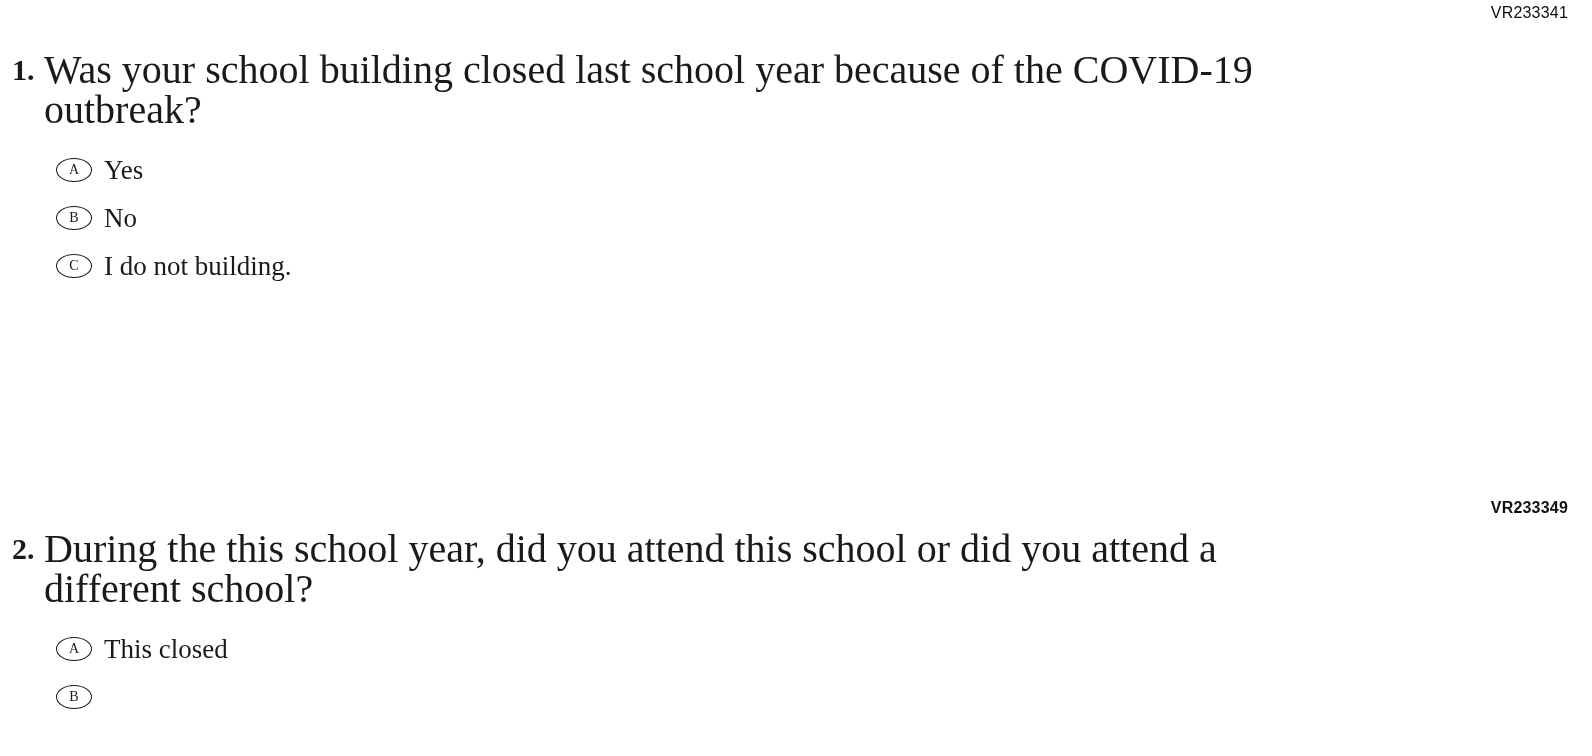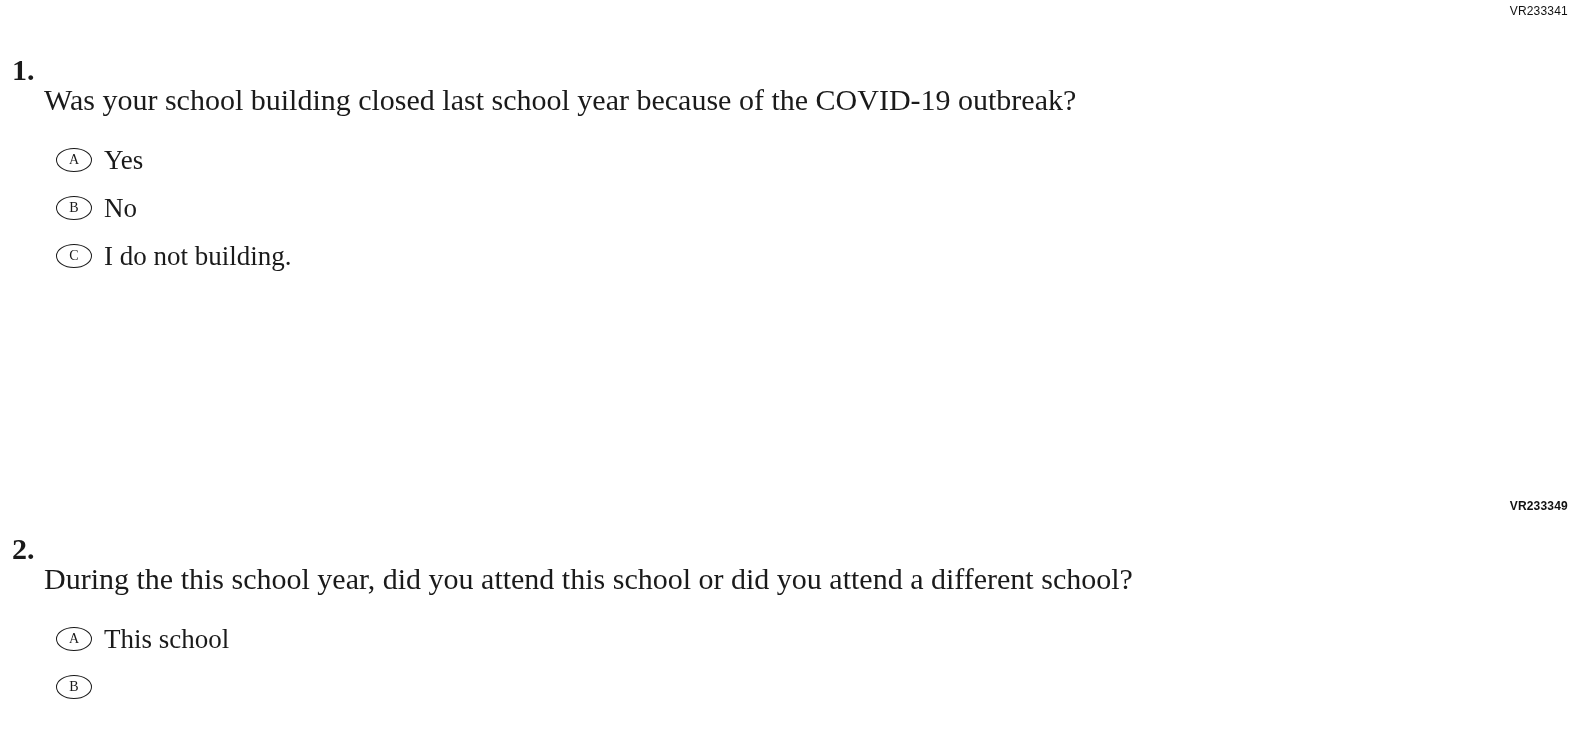--- a/index.html
+++ b/index.html
@@ -18,21 +18,21 @@
   .page {
     position: relative;
     width: 1592px;
     height: 756px;
     box-sizing: border-box;
   }
   .item-code {
     position: absolute;
     right: 24px;
     font-family: "Liberation Sans", sans-serif;
-    font-size: 12px;
+    font-size: 16px;
     letter-spacing: 0.2px;
     color: #111111;
   }
   .question-block {
     position: absolute;
     left: 0;
     width: 1560px;
   }
   .q-row {
     display: flex;
@@ -42,25 +42,24 @@
     flex: 0 0 auto;
     width: 42px;
     padding-left: 12px;
     box-sizing: border-box;
     font-weight: bold;
     font-size: 30px;
     line-height: 40px;
   }
   .q-text {
     flex: 1 1 auto;
-    font-size: 30px;
+    font-size: 40px;
     line-height: 40px;
     max-width: 1300px;
     padding-left: 2px;
-    margin-top: 30px;
   }
   .options {
     margin-top: 16px;
     padding-left: 56px;
   }
   .option {
     display: flex;
     align-items: center;
     height: 48px;
   }
@@ -115,21 +114,21 @@
   <div class="item-code" style="top: 499px; font-weight: bold;">VR233349</div>
 
   <div class="question-block" style="top: 529px;">
     <div class="q-row">
       <div class="q-number">2.</div>
       <div class="q-text">During the this school year, did you attend this school or did you attend a different school?</div>
     </div>
     <div class="options">
       <div class="option">
         <span class="bubble">A</span>
-        <span class="option-label">This school</span>
+        <span class="option-label">This closed</span>
       </div>
       <div class="option">
         <span class="bubble">B</span>
       </div>
     </div>
   </div>
 
 </div>
 
 </body></html>

